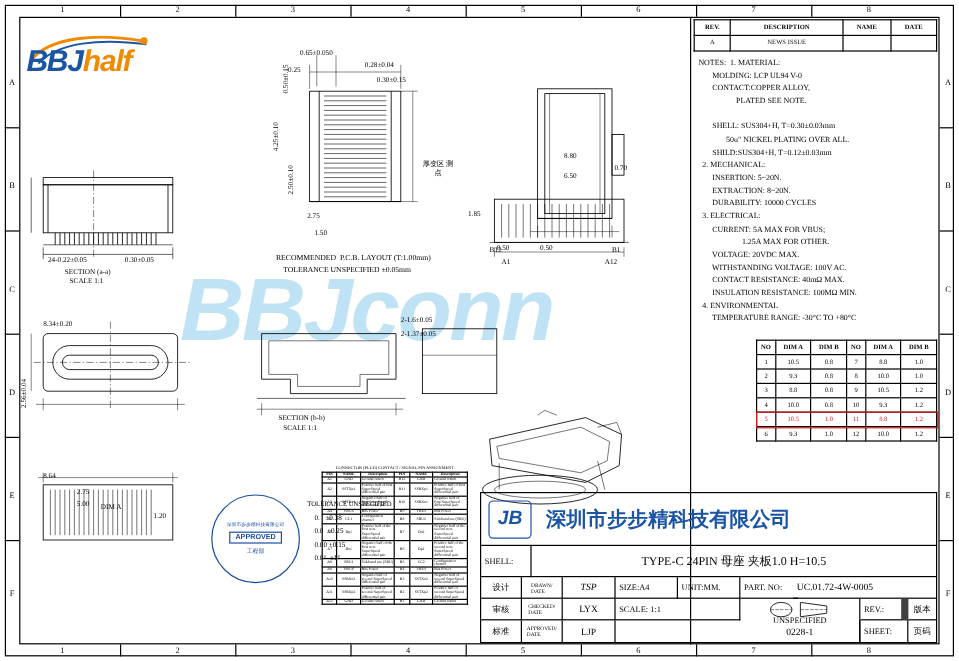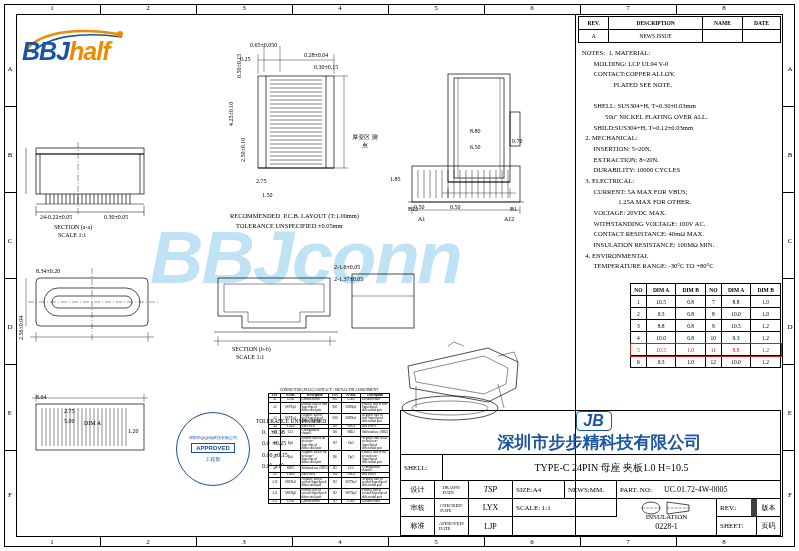--- a/index.html
+++ b/index.html
@@ -586,21 +586,21 @@
           <td style="height:11px;font-size:5.5px;">1.0</td>
           <td style="height:11px;font-size:5.5px;">12</td>
           <td style="height:11px;font-size:5.5px;">10.0</td>
           <td style="height:11px;font-size:5.5px;">1.2</td>
         </tr>
       </tbody>
     </table>
 
   <div id="tb">
 
-    <div class="tbcell" style="left:0;top:0;width:379px;height:44px;border-bottom:1px solid #000;justify-content:flex-start;padding-left:6px;flex-direction:column;">
+    <div class="tbcell" style="left:0;top:0;width:379px;height:44px;border-bottom:1px solid #000;justify-content:flex-start;padding-left:6px;">
       <div style="width:34px;height:30px;border:1.6px solid #1b54a4;border-radius:4px;display:flex;align-items:center;justify-content:center;color:#1b54a4;font-family:'Liberation Sans',sans-serif;font-weight:bold;font-size:16px;font-style:italic;">JB</div>
       <div style="margin-left:12px;font-size:17px;font-weight:bold;color:#1b54a4;font-family:'Liberation Sans',sans-serif;">深圳市步步精科技有限公司</div>
     </div>
 
     <div class="tbcell tbl" style="left:0;top:44px;width:42px;height:26px;border-bottom:1px solid #000;border-right:1px solid #000;">SHELL:</div>
     <div class="tbcell" style="left:42px;top:44px;width:337px;height:26px;border-bottom:1px solid #000;font-size:10px;">TYPE-C 24PIN 母座 夹板1.0 H=10.5</div>
 
     <div class="tbcell" style="left:0;top:70px;width:34px;height:18px;border-bottom:1px solid #000;border-right:1px solid #000;font-size:7px;">设计</div>
     <div class="tbcell" style="left:34px;top:70px;width:34px;height:18px;border-bottom:1px solid #000;border-right:1px solid #000;font-size:4.5px;white-space:pre;">DRAWN/
 DATE</div>
@@ -610,26 +610,26 @@
     <div class="tbcell" style="left:34px;top:88px;width:34px;height:18px;border-bottom:1px solid #000;border-right:1px solid #000;font-size:4.5px;white-space:pre;">CHECKED/
 DATE</div>
     <div class="tbcell" style="left:68px;top:88px;width:44px;height:18px;border-bottom:1px solid #000;border-right:1px solid #000;font-size:8px;">LYX</div>
 
     <div class="tbcell" style="left:0;top:106px;width:34px;height:18px;border-right:1px solid #000;font-size:7px;">标准</div>
     <div class="tbcell" style="left:34px;top:106px;width:34px;height:18px;border-right:1px solid #000;font-size:4.5px;white-space:pre;">APPROVED/
 DATE</div>
     <div class="tbcell" style="left:68px;top:106px;width:44px;height:18px;border-right:1px solid #000;font-size:8px;">LJP</div>
 
     <div class="tbcell tbl" style="left:112px;top:70px;width:52px;height:18px;border-bottom:1px solid #000;border-right:1px solid #000;">SIZE:A4</div>
-    <div class="tbcell tbl" style="left:164px;top:70px;width:52px;height:18px;border-bottom:1px solid #000;border-right:1px solid #000;">NEWS:MM.</div>
+    <div class="tbcell tbl" style="left:164px;top:70px;width:52px;height:18px;border-bottom:1px solid #000;border-right:1px solid #000;">UNIT:MM.</div>
     <div class="tbcell tbl" style="left:216px;top:70px;width:48px;height:18px;border-bottom:1px solid #000;">PART. NO:</div>
     <div class="tbcell tbl" style="left:260px;top:70px;width:119px;height:18px;border-bottom:1px solid #000;font-size:8px;">UC.01.72-4W-0005</div>
 
     <div class="tbcell tbl" style="left:112px;top:88px;width:104px;height:18px;border-bottom:1px solid #000;border-right:1px solid #000;">SCALE: 1:1</div>
-    <div class="tbcell" style="left:216px;top:88px;width:100px;height:36px;border-right:1px solid #000;font-size:7px;">INSULATION</div>
+    <div class="tbcell" style="left:216px;top:88px;width:100px;height:36px;border-right:1px solid #000;font-size:7px;">UNSPECIFIED</div>
     <div class="tbcell tbl" style="left:316px;top:88px;width:40px;height:18px;border-bottom:1px solid #000;border-right:6px solid #404040;">REV.:</div>
     <div class="tbcell" style="left:356px;top:88px;width:23px;height:18px;border-bottom:1px solid #000;">版本</div>
 
     <div class="tbcell" style="left:216px;top:106px;width:100px;height:18px;border-right:1px solid #000;font-size:8px;">0228-1</div>
     <div class="tbcell tbl" style="left:316px;top:106px;width:40px;height:18px;border-right:1px solid #000;">SHEET:</div>
     <div class="tbcell" style="left:356px;top:106px;width:23px;height:18px;">页码</div>
 
     <svg style="position:absolute;left:236px;top:90px;" width="62" height="14">
       <ellipse cx="14" cy="7" rx="9" ry="6" fill="none" stroke="#000" stroke-width="0.7"></ellipse>
       <line x1="5" y1="7" x2="23" y2="7" stroke="#000" stroke-width="0.4" stroke-dasharray="3 1"></line>

